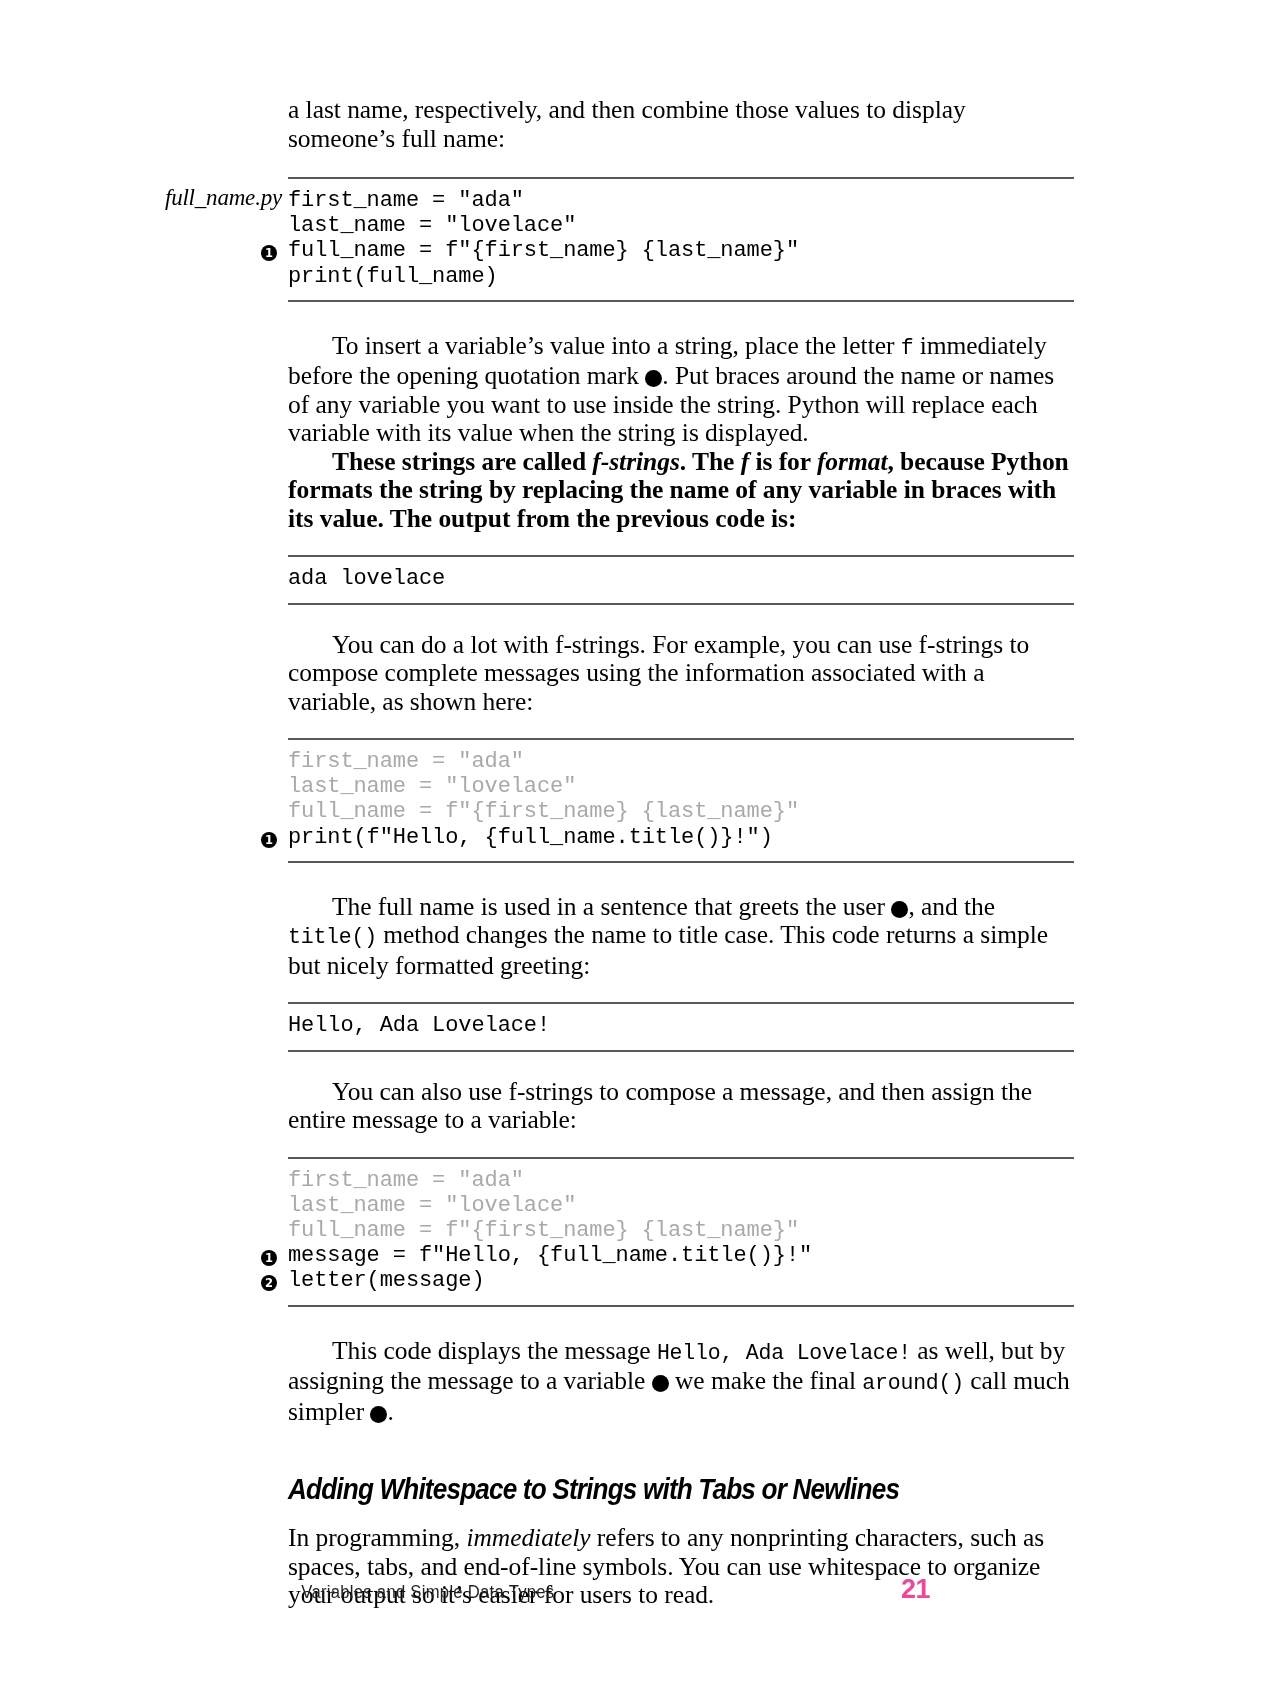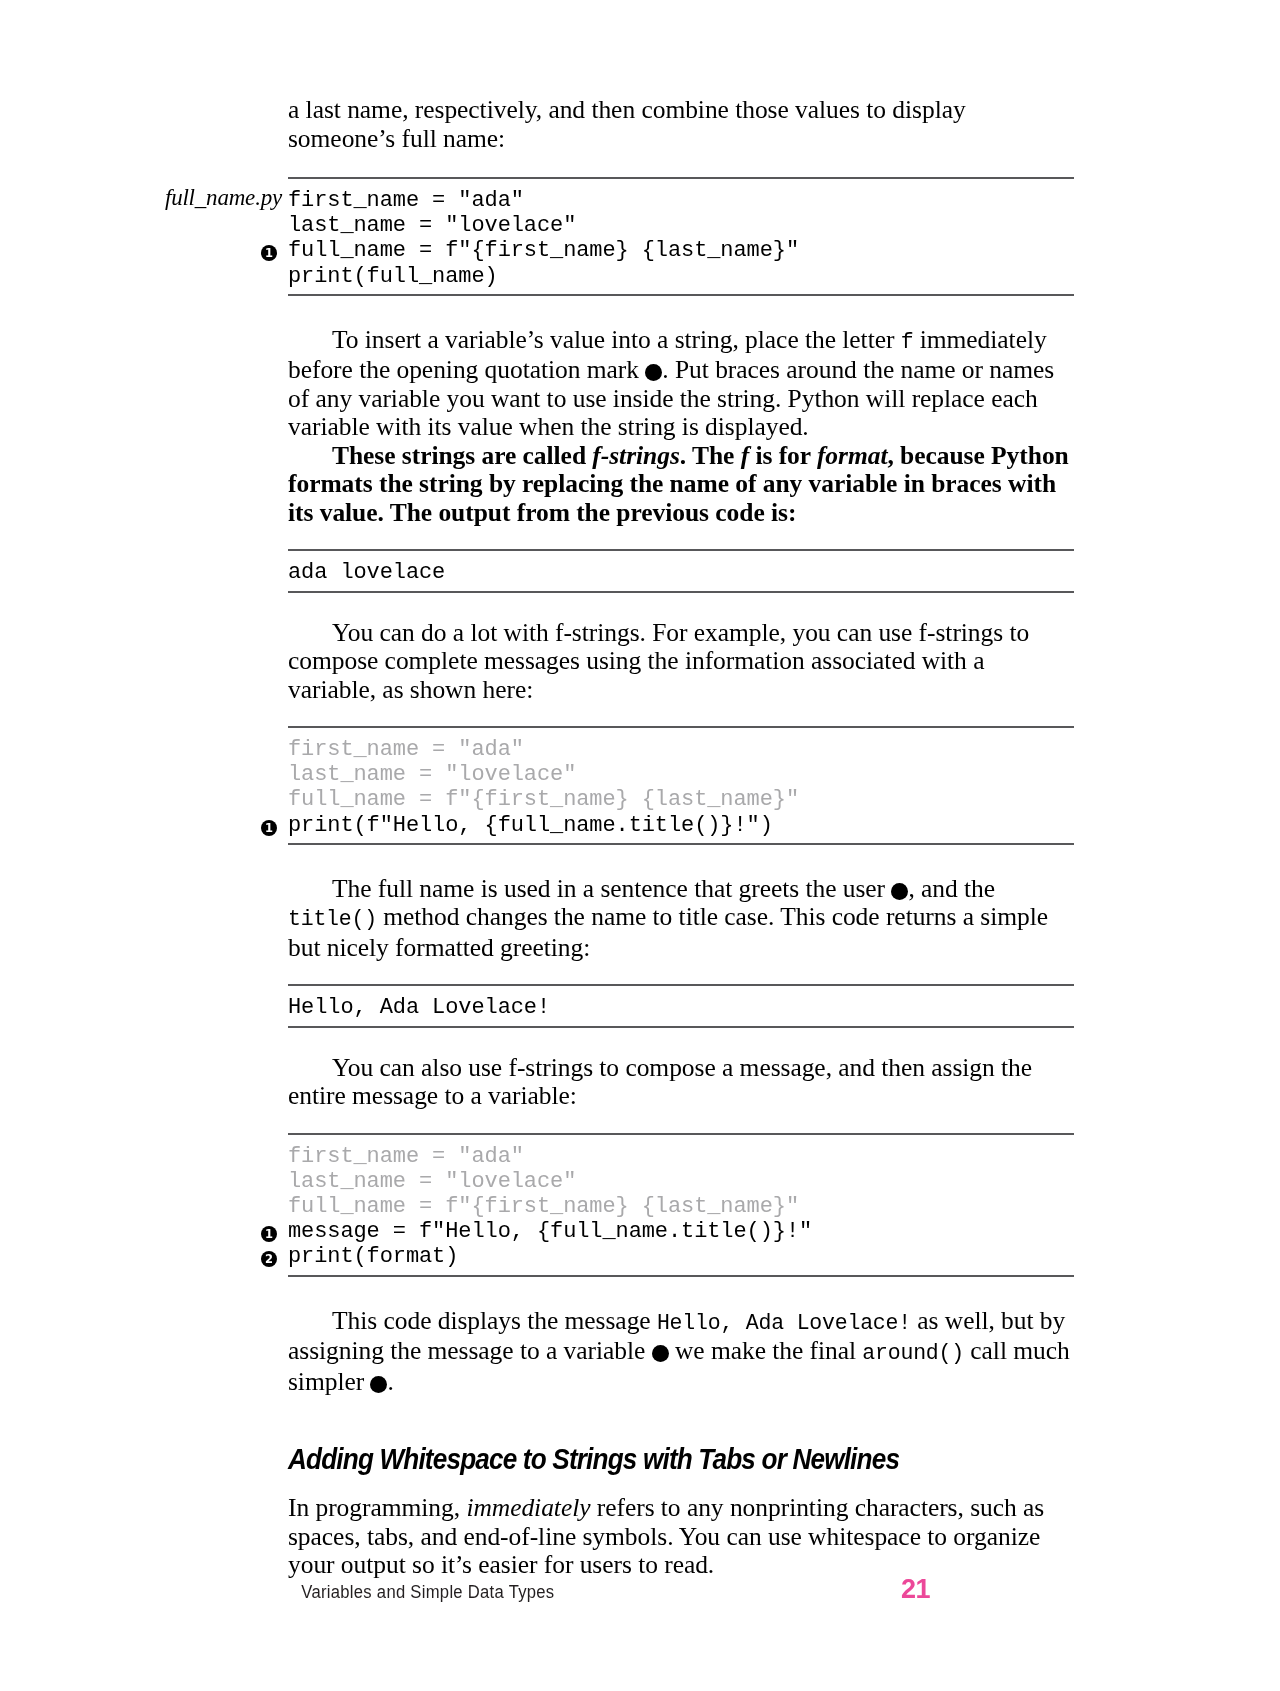--- a/index.html
+++ b/index.html
@@ -66,21 +66,21 @@
     vertical-align: 2px;
     font-style: normal;
     font-weight: bold;
   }
 
   
   .codeblock {
     position: relative;
     border-top: 2px solid #58585a;
     border-bottom: 2px solid #58585a;
-    padding: 9px 0 5px 0;
+    padding: 9px 0 11px 0;
     margin: 0;
   }
   .codeline {
     font-family: "Liberation Mono", "DejaVu Sans Mono", monospace;
     font-size: 22px;
     line-height: 25.2px;
     color: #000000;
     white-space: pre;
     position: relative;
     padding-left: 0;
@@ -214,21 +214,21 @@
 
     <p class="para indent">You can also use f-strings to compose a message, and then assign the entire message to a variable:</p>
 
     <div class="sp-22"></div>
 
     <div class="codeblock">
       <div class="codeline dim"><span class="marker"></span><span>first_name = "ada"</span></div>
       <div class="codeline dim"><span class="marker"></span><span>last_name = "lovelace"</span></div>
       <div class="codeline dim"><span class="marker"></span><span>full_name = f"{first_name} {last_name}"</span></div>
       <div class="codeline"><span class="marker"><span class="cb">1</span></span><span>message = f"Hello, {full_name.title()}!"</span></div>
-      <div class="codeline"><span class="marker"><span class="cb">2</span></span><span>print(format)</span></div>
+      <div class="codeline"><span class="marker"><span class="cb">2</span></span><span>letter(message)</span></div>
     </div>
 
     <div class="sp-30"></div>
 
     <p class="para indent"><span>This code displays the message </span><span class="code-inline">Hello, Ada Lovelace!</span><span> as well, but by assigning the message to a variable </span><span class="cb">1</span><span> we make the final </span><span class="code-inline">around()</span><span> call much simpler </span><span class="cb">2</span><span>.</span></p>
 
     <div class="sp-46"></div>
 
     <h2 class="heading2">Adding Whitespace to Strings with Tabs or Newlines</h2>
 

